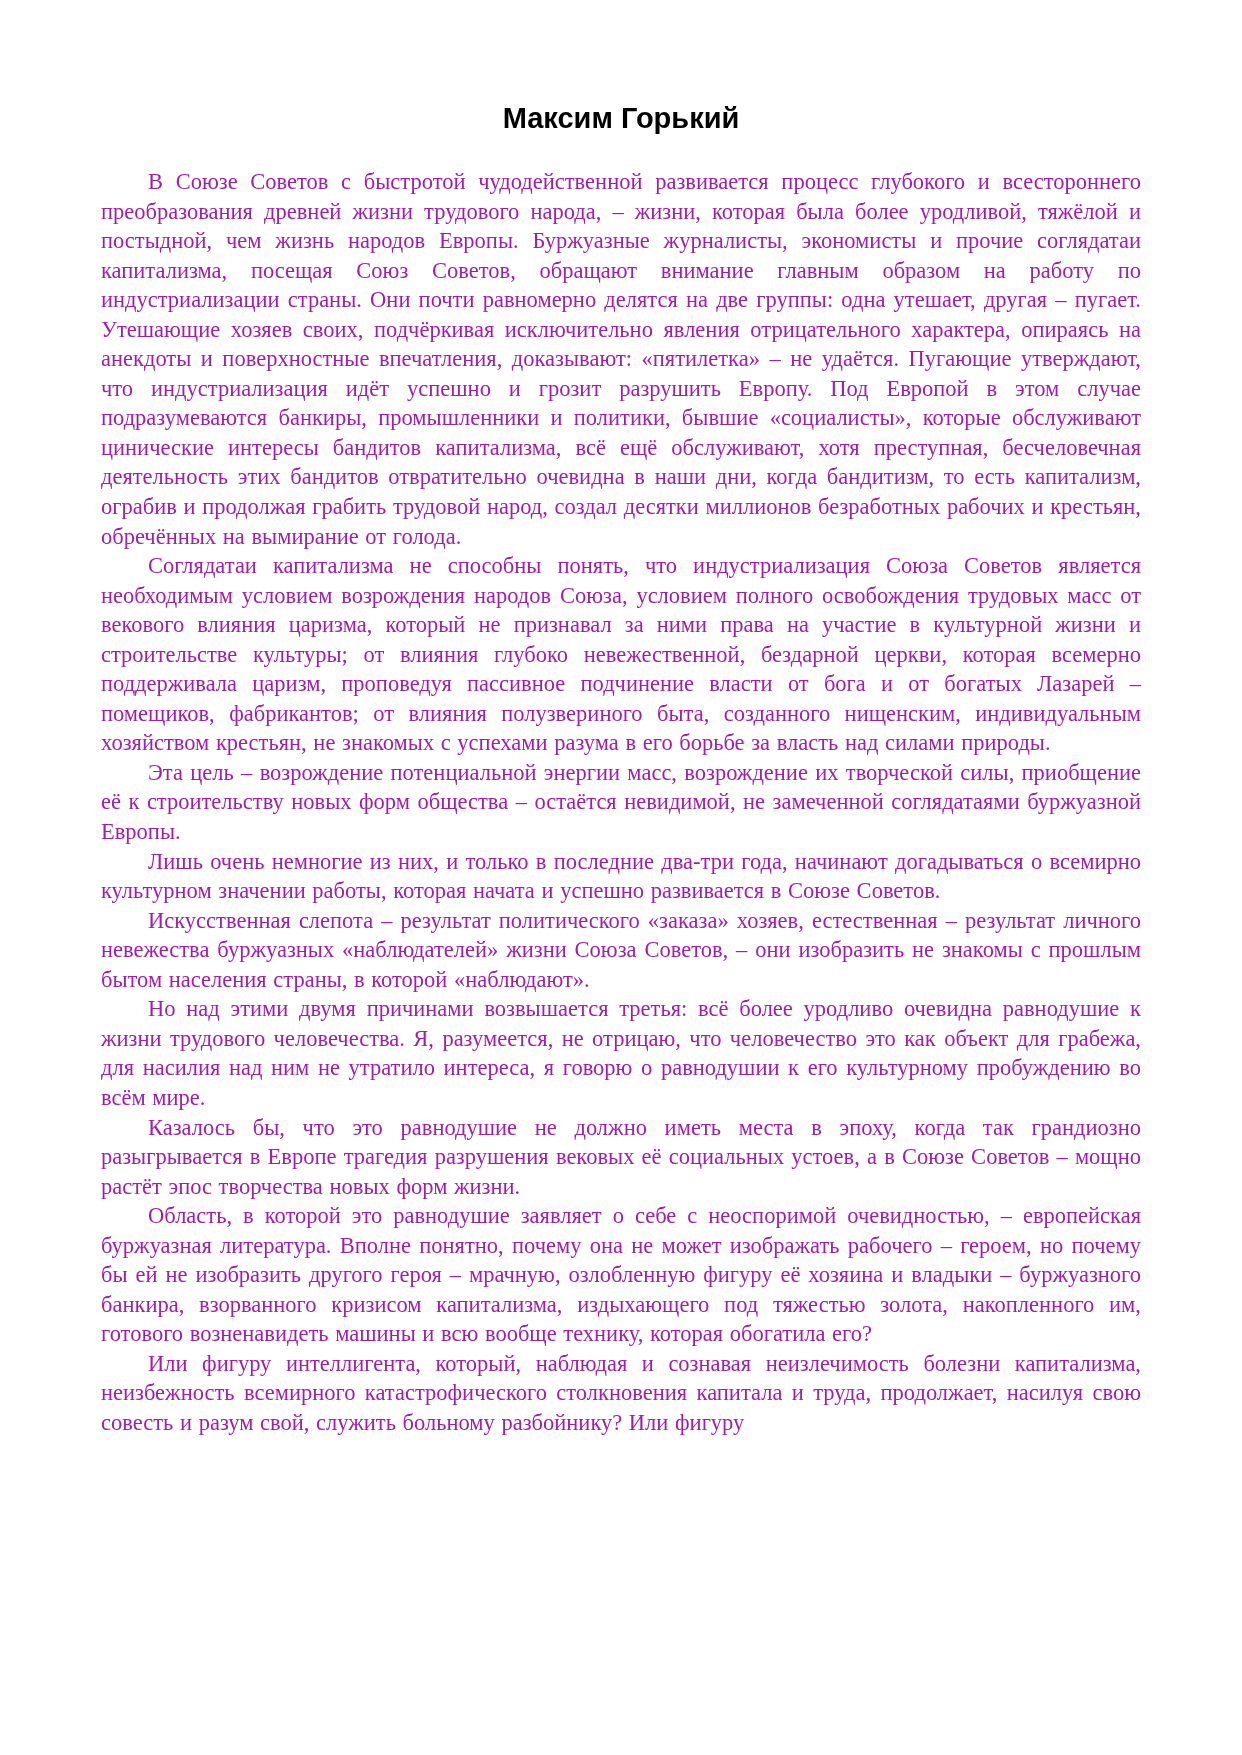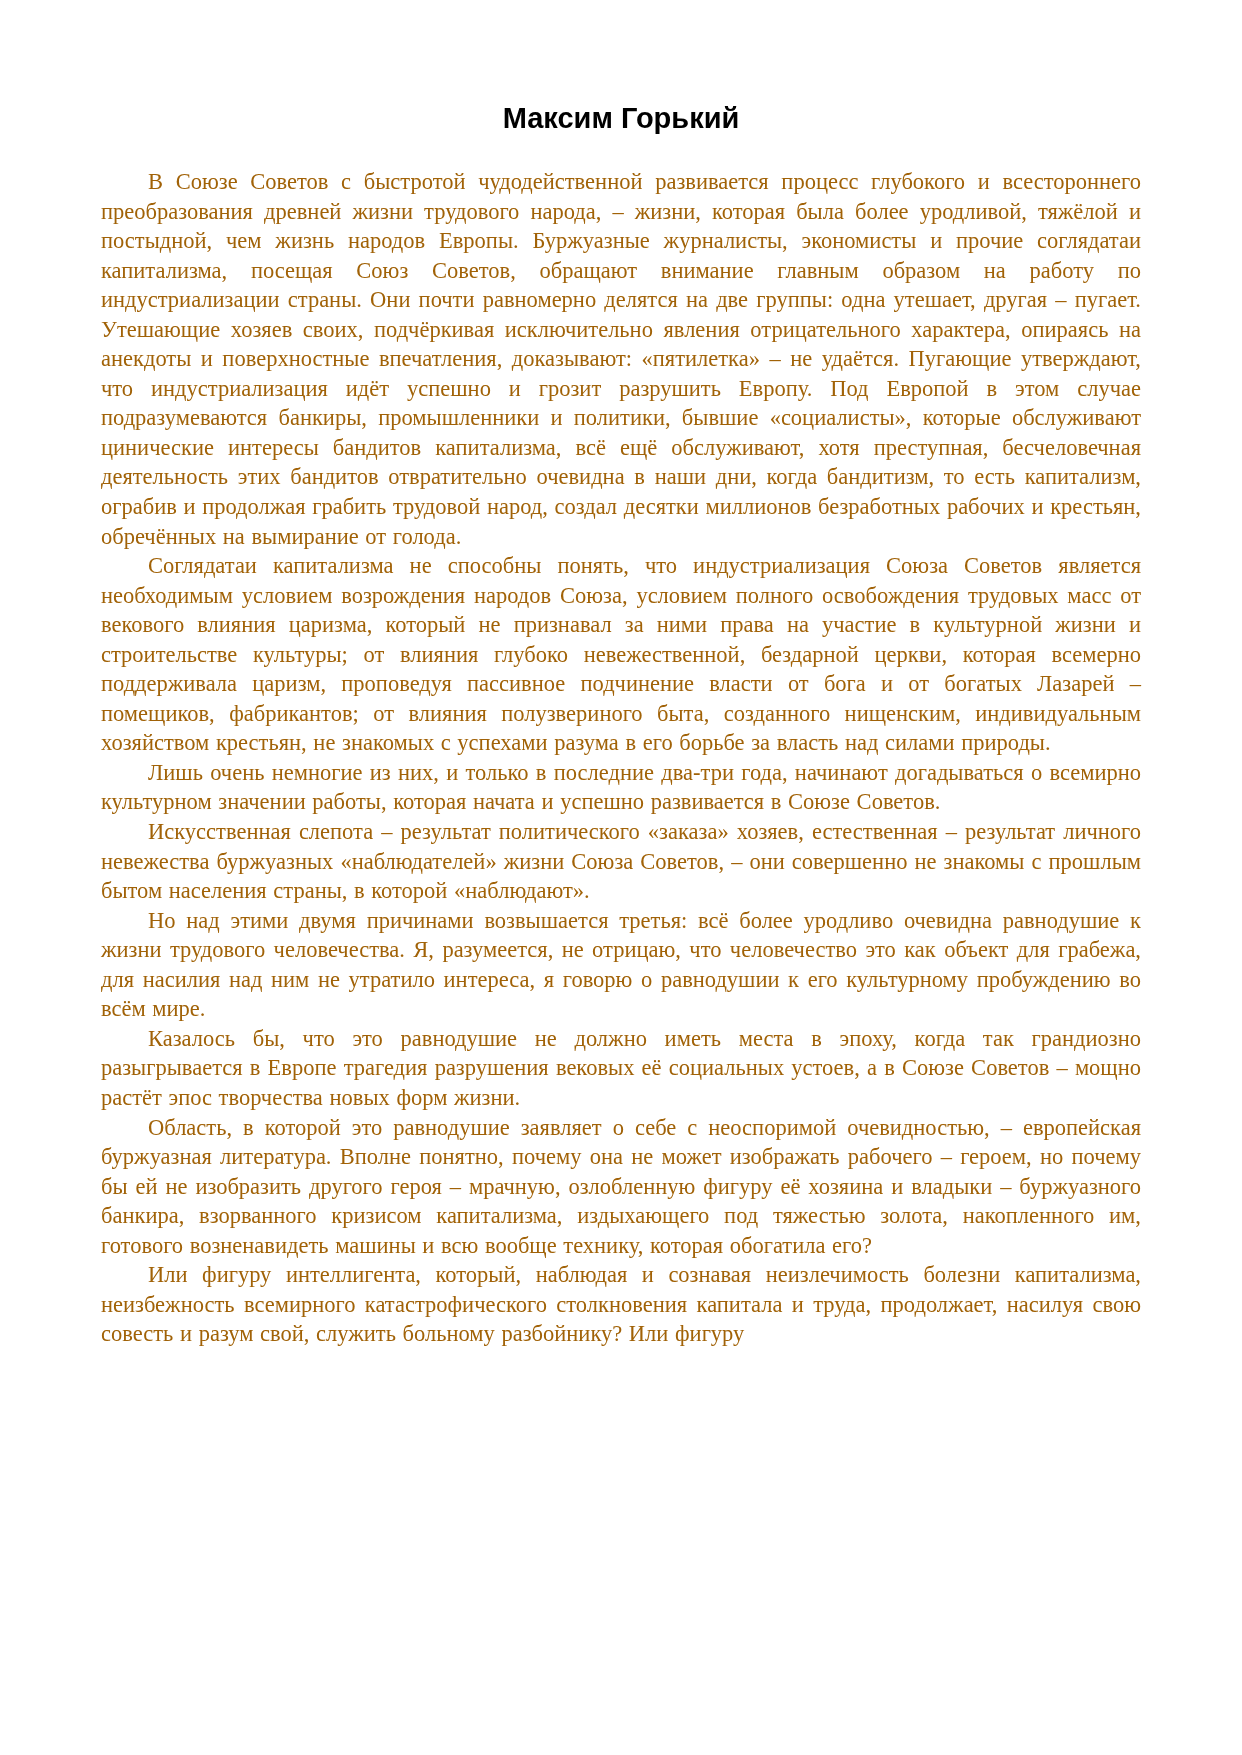--- a/index.html
+++ b/index.html
@@ -27,40 +27,41 @@
     font-size: 29px;
     line-height: 36px;
     text-align: center;
     color: #000000;
   }
   .body-text {
     margin-top: 31px;
     font-family: "Liberation Serif", serif;
     font-size: 22.5px;
     line-height: 29.55px;
-    color: #a16207;
+    color: #a21caf;
   }
   .body-text p {
     margin: 0;
     padding: 0;
     text-align: justify;
     text-indent: 47px;
     word-spacing: 1px;
   }
 </style>
 </head>
 <body>
 
 <div class="page">
   <div class="title-block">
     <div>Максим Горький</div>
   </div>
   <div class="body-text">
     <p>В Союзе Советов с быстротой чудодейственной развивается процесс глубокого и всестороннего преобразования древней жизни трудового народа, – жизни, которая была более уродливой, тяжёлой и постыдной, чем жизнь народов Европы. Буржуазные журналисты, экономисты и прочие соглядатаи капитализма, посещая Союз Советов, обращают внимание главным образом на работу по индустриализации страны. Они почти равномерно делятся на две группы: одна утешает, другая – пугает. Утешающие хозяев своих, подчёркивая исключительно явления отрицательного характера, опираясь на анекдоты и поверхностные впечатления, доказывают: «пятилетка» – не удаётся. Пугающие утверждают, что индустриализация идёт успешно и грозит разрушить Европу. Под Европой в этом случае подразумеваются банкиры, промышленники и политики, бывшие «социалисты», которые обслуживают цинические интересы бандитов капитализма, всё ещё обслуживают, хотя преступная, бесчеловечная деятельность этих бандитов отвратительно очевидна в наши дни, когда бандитизм, то есть капитализм, ограбив и продолжая грабить трудовой народ, создал десятки миллионов безработных рабочих и крестьян, обречённых на вымирание от голода.</p>
     <p>Соглядатаи капитализма не способны понять, что индустриализация Союза Советов является необходимым условием возрождения народов Союза, условием полного освобождения трудовых масс от векового влияния царизма, который не признавал за ними права на участие в культурной жизни и строительстве культуры; от влияния глубоко невежественной, бездарной церкви, которая всемерно поддерживала царизм, проповедуя пассивное подчинение власти от бога и от богатых Лазарей – помещиков, фабрикантов; от влияния полузвериного быта, созданного нищенским, индивидуальным хозяйством крестьян, не знакомых с успехами разума в его борьбе за власть над силами природы.</p>
+    <p>Эта цель – возрождение потенциальной энергии масс, возрождение их творческой силы, приобщение её к строительству новых форм общества – остаётся невидимой, не замеченной соглядатаями буржуазной Европы.</p>
     <p>Лишь очень немногие из них, и только в последние два-три года, начинают догадываться о всемирно культурном значении работы, которая начата и успешно развивается в Союзе Советов.</p>
-    <p>Искусственная слепота – результат политического «заказа» хозяев, естественная – результат личного невежества буржуазных «наблюдателей» жизни Союза Советов, – они совершенно не знакомы с прошлым бытом населения страны, в которой «наблюдают».</p>
+    <p>Искусственная слепота – результат политического «заказа» хозяев, естественная – результат личного невежества буржуазных «наблюдателей» жизни Союза Советов, – они изобразить не знакомы с прошлым бытом населения страны, в которой «наблюдают».</p>
     <p>Но над этими двумя причинами возвышается третья: всё более уродливо очевидна равнодушие к жизни трудового человечества. Я, разумеется, не отрицаю, что человечество это как объект для грабежа, для насилия над ним не утратило интереса, я говорю о равнодушии к его культурному пробуждению во всём мире.</p>
     <p>Казалось бы, что это равнодушие не должно иметь места в эпоху, когда так грандиозно разыгрывается в Европе трагедия разрушения вековых её социальных устоев, а в Союзе Советов – мощно растёт эпос творчества новых форм жизни.</p>
     <p>Область, в которой это равнодушие заявляет о себе с неоспоримой очевидностью, – европейская буржуазная литература. Вполне понятно, почему она не может изображать рабочего – героем, но почему бы ей не изобразить другого героя – мрачную, озлобленную фигуру её хозяина и владыки – буржуазного банкира, взорванного кризисом капитализма, издыхающего под тяжестью золота, накопленного им, готового возненавидеть машины и всю вообще технику, которая обогатила его?</p>
     <p>Или фигуру интеллигента, который, наблюдая и сознавая неизлечимость болезни капитализма, неизбежность всемирного катастрофического столкновения капитала и труда, продолжает, насилуя свою совесть и разум свой, служить больному разбойнику? Или фигуру</p>
   </div>
 </div>
 
 </body></html>

